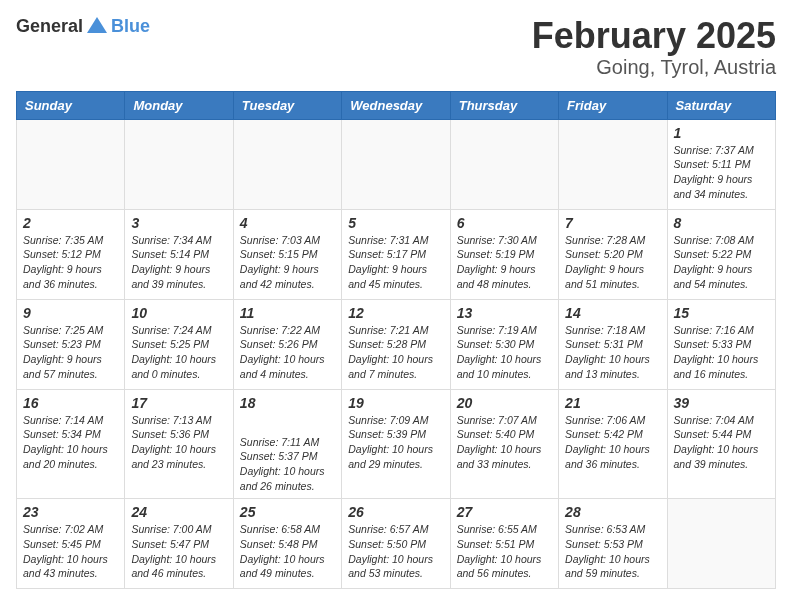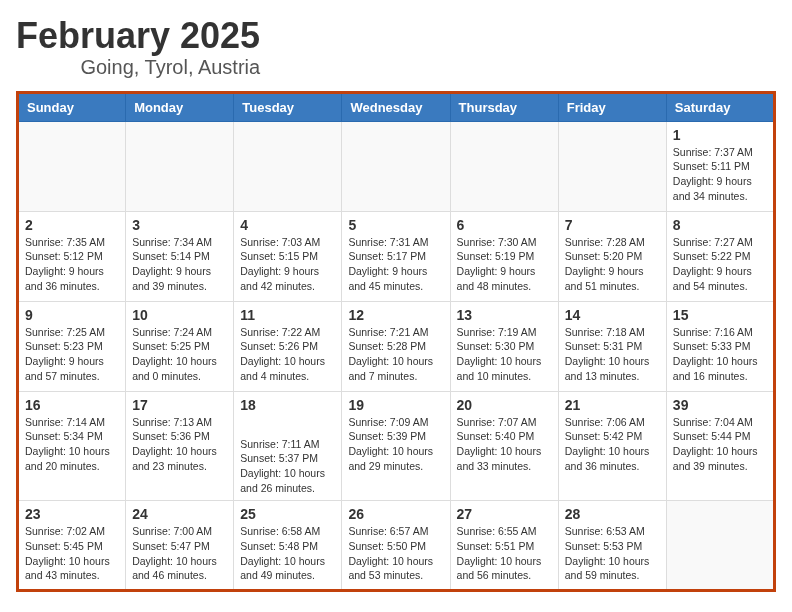--- a/index.html
+++ b/index.html
@@ -46,21 +46,22 @@
       color: #333;
       line-height: 1.1;
     }
     .location-title {
       font-size: 20px;
       color: #555;
     }
     .calendar {
       width: 100%;
       border-collapse: collapse;
-      border: 3px solid #c2410c;
+      border: 1px solid #c2410c;
+      font-style: italic;
     }
     .calendar th {
       background-color: #3a7abf;
       color: #fff;
       text-align: left;
       padding: 6px 8px;
       font-size: 13px;
       font-weight: bold;
       border: 1px solid #2a6aaf;
     }
@@ -89,20 +90,27 @@
       line-height: 1.4;
     }
     tr.week-row td {
       height: 90px;
     }
   </style>
 </head>
 <body>
 
 <div class="header">
+  <div class="logo">
+    <span class="logo-text-general">General</span>
+    <svg class="logo-icon" viewBox="0 0 24 20">
+      <polygon points="12,2 22,18 2,18" fill="#4a90d9"></polygon>
+    </svg>
+    <span class="logo-text-blue">Blue</span>
+  </div>
   <div class="title-block">
     <div class="month-title">February 2025</div>
     <div class="location-title">Going, Tyrol, Austria</div>
   </div>
 </div>
 
 <table class="calendar">
   <thead>
     <tr>
     <th>Sunday</th>
@@ -161,21 +169,21 @@
 Daylight: 9 hours and 48 minutes.</div>
         </td>
         <td>
           <span class="day-number">7</span>
           <div class="day-info" style="white-space: pre-line;">Sunrise: 7:28 AM
 Sunset: 5:20 PM
 Daylight: 9 hours and 51 minutes.</div>
         </td>
         <td>
           <span class="day-number">8</span>
-          <div class="day-info" style="white-space: pre-line;">Sunrise: 7:27 AM
+          <div class="day-info" style="white-space: pre-line;">Sunrise: 7:08 AM
 Sunset: 5:22 PM
 Daylight: 9 hours and 54 minutes.</div>
         </td>
       </tr>
       <tr class="week-row">
         <td>
           <span class="day-number">9</span>
           <div class="day-info" style="white-space: pre-line;">Sunrise: 7:25 AM
 Sunset: 5:23 PM
 Daylight: 9 hours and 57 minutes.</div>

